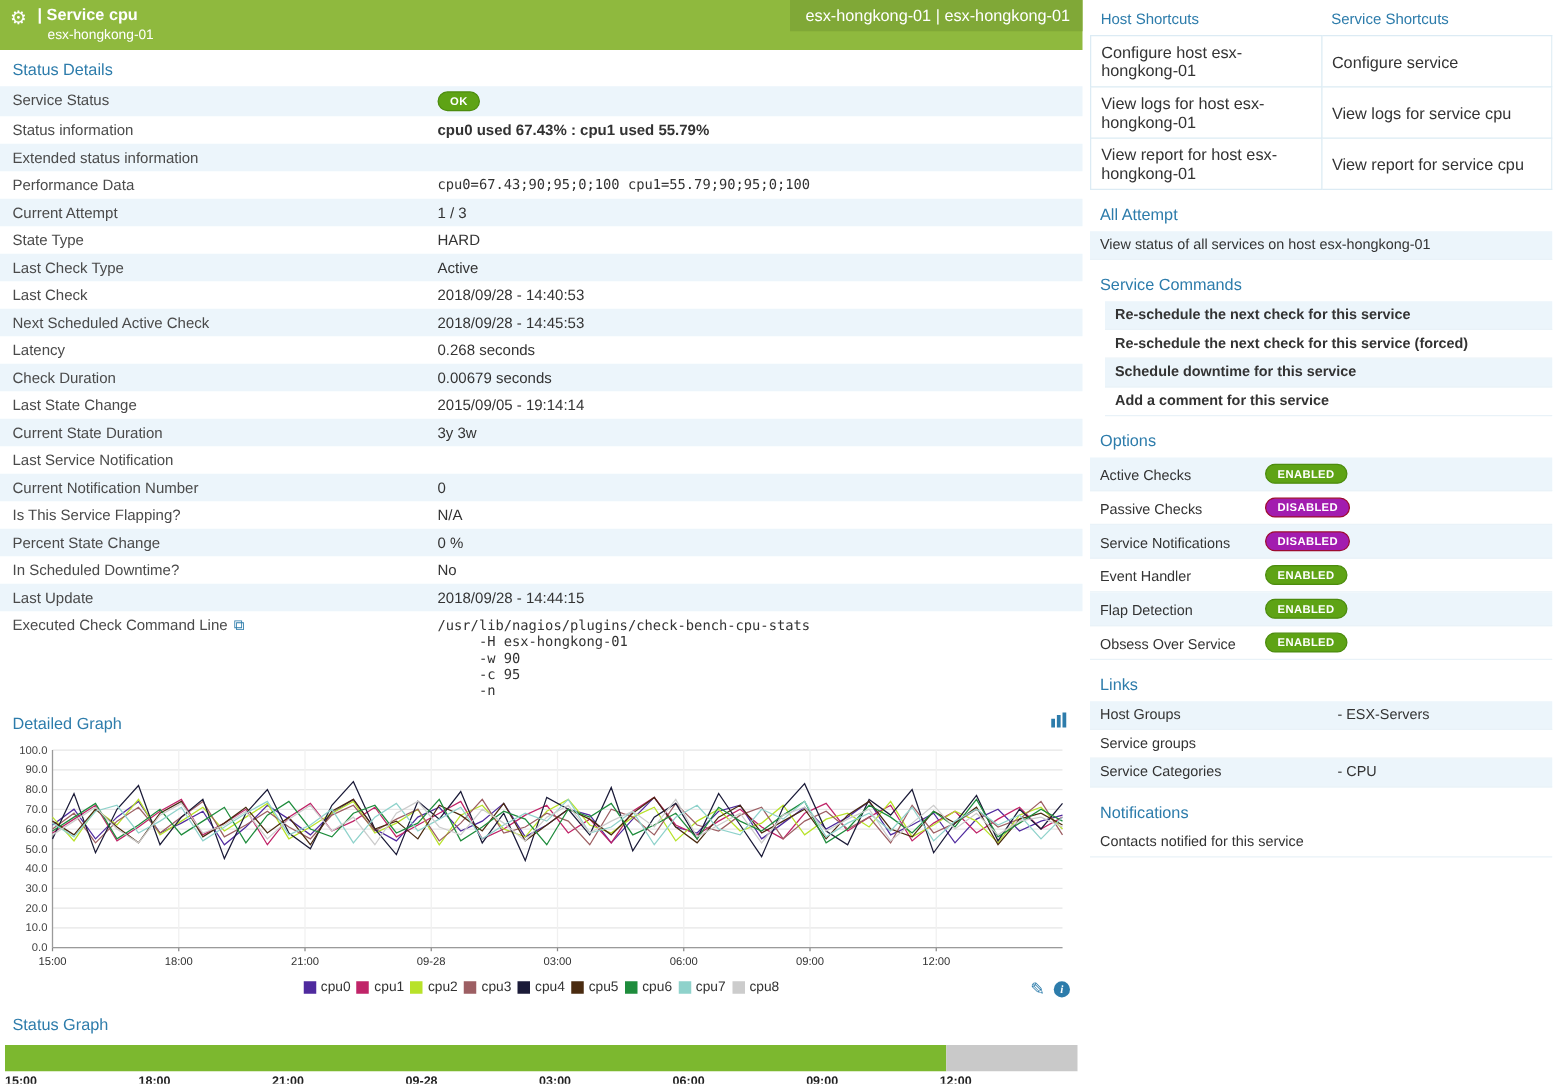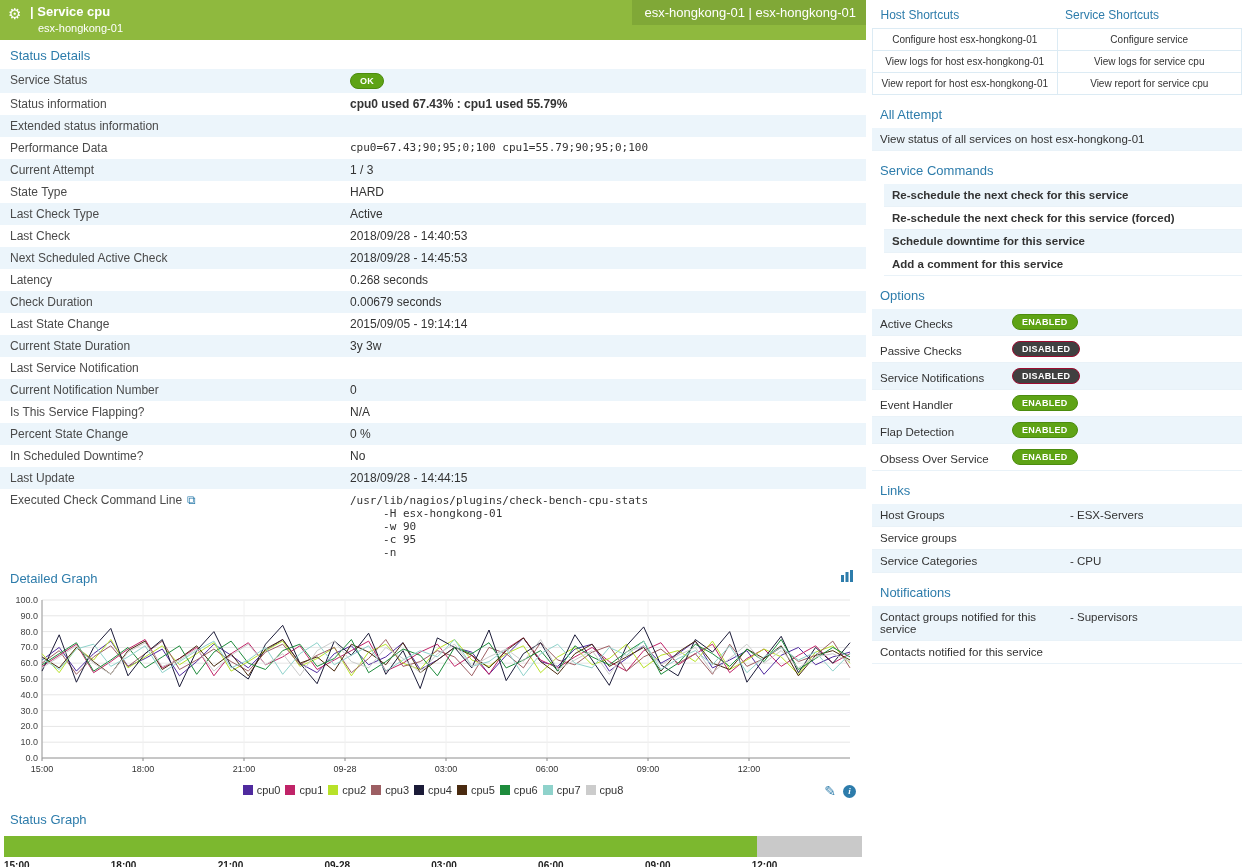--- a/index.html
+++ b/index.html
@@ -27,21 +27,21 @@
   .cell-label { width: 340px; padding: 4px 10px; color: #4a4a4a; }
   .cell-value { flex: 1; padding: 4px 10px; color: #333; }
   .mono { font-family: "DejaVu Sans Mono", monospace; font-size: 11px; }
   .pre { white-space: pre; line-height: 13px; padding-top: 5px; }
   .bold { font-weight: bold; }
   .copy-icon { color: #2d7cab; margin-left: 5px; font-size: 12px; cursor: pointer; }
 
   .badge { display: inline-block; color: #fff; font-weight: bold; font-size: 9px;
            padding: 2px 9px; border-radius: 9px; letter-spacing: .3px; }
   .badge.green { background: #5ea315; border: 1px solid #4c8c0e; }
-  .badge.red   { background: #404040; border: 1px solid #9d0c30; }
+  .badge.red   { background: #a21caf; border: 1px solid #9d0c30; }
 
   
   .graph-heading-row { display: flex; justify-content: space-between; align-items: center; padding-right: 12px; }
   #line-chart { display: block; }
   .legend-row { position: relative; padding: 2px 0 4px 0; height: 22px; }
   #legend { display: flex; justify-content: center; gap: 5px; }
   .legend-item { display: flex; align-items: center; gap: 4px; font-size: 11px; cursor: pointer; }
   .legend-swatch { width: 10px; height: 10px; display: inline-block; }
   .legend-icons { position: absolute; right: 10px; top: 1px; display: flex; gap: 7px; align-items: center; }
   .pencil { color: #2d7cab; font-size: 14px; cursor: pointer; }
@@ -51,22 +51,22 @@
 
   #status-bar { display: flex; height: 21px; margin: 3px 4px 0 4px; }
   #status-bar-labels { position: relative; height: 16px; margin: 3px 4px 0 4px;
                        font-weight: bold; font-size: 10px; color: #222; }
   .sb-label { position: absolute; top: 0; }
 
   
   .shortcuts-table { width: 100%; border-collapse: collapse; }
   .shortcuts-table th { color: #2d7cab; font-weight: normal; text-align: left; font-size: 12px;
                         padding: 8px 8px 6px 8px; cursor: pointer; }
-  .shortcuts-table td { border: 1px solid #dcebf4; padding: 5px 8px; font-size: 10px;
-                        color: #333; width: 50%; cursor: pointer; text-align: center; }
+  .shortcuts-table td { border: 1px solid #dcebf4; padding: 5px 8px; font-size: 13px;
+                        color: #333; width: 50%; cursor: pointer; }
   .side-section { margin-top: 2px; }
   .side-heading { padding: 10px 8px 6px 8px; cursor: pointer; }
   .side-row { padding: 5px 8px; font-size: 11.5px; border-bottom: 1px solid #e9f2f8; min-height: 21px; }
   .side-row.alt { background: #ecf5fb; }
   .cmd-row { font-weight: bold; color: #333; cursor: pointer; margin-left: 12px; }
   .opt-row { display: flex; align-items: flex-end; cursor: pointer; }
   .opt-label { width: 132px; }
   .kv-row { display: flex; }
   .kv-label { width: 190px; color: #333; }
   .kv-value { flex: 1; }
@@ -396,24 +396,20 @@
           <div class="side-row kv-row alt">
             <span class="kv-label">Service Categories</span>
             <span class="kv-value">- CPU</span>
           </div>
         </div>
     </div>
 
     <div class="side-section">
       <div class="section-heading side-heading">Notifications</div>
       <div id="notifications-rows">
-          <div class="side-row kv-row alt">
-            <span class="kv-label">Contact groups notified for this service</span>
-            <span class="kv-value">- Supervisors</span>
-          </div>
           <div class="side-row kv-row">
             <span class="kv-label">Contacts notified for this service</span>
             <span class="kv-value"></span>
           </div>
         </div>
     </div>
   </div>
 
 </div>
 

